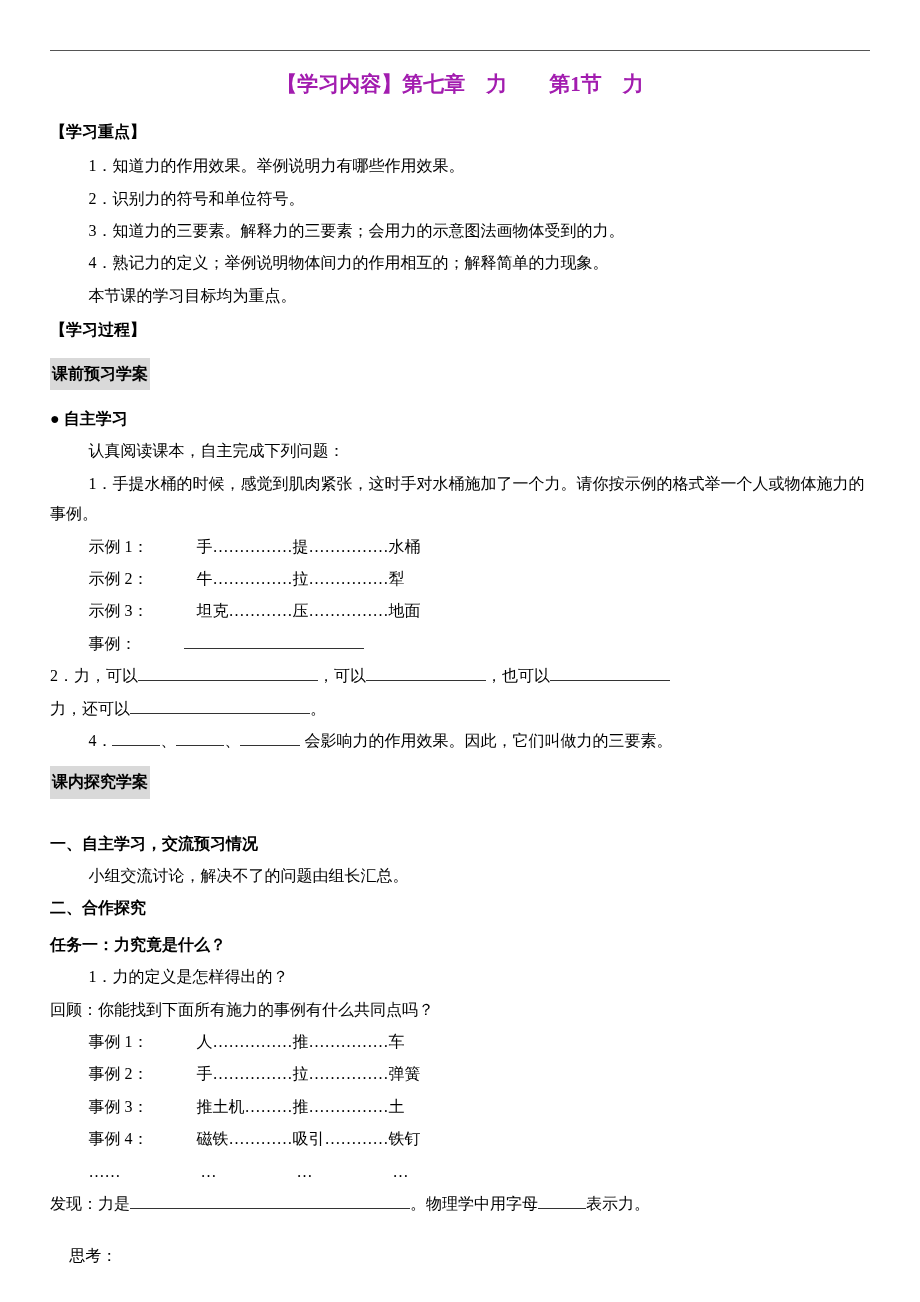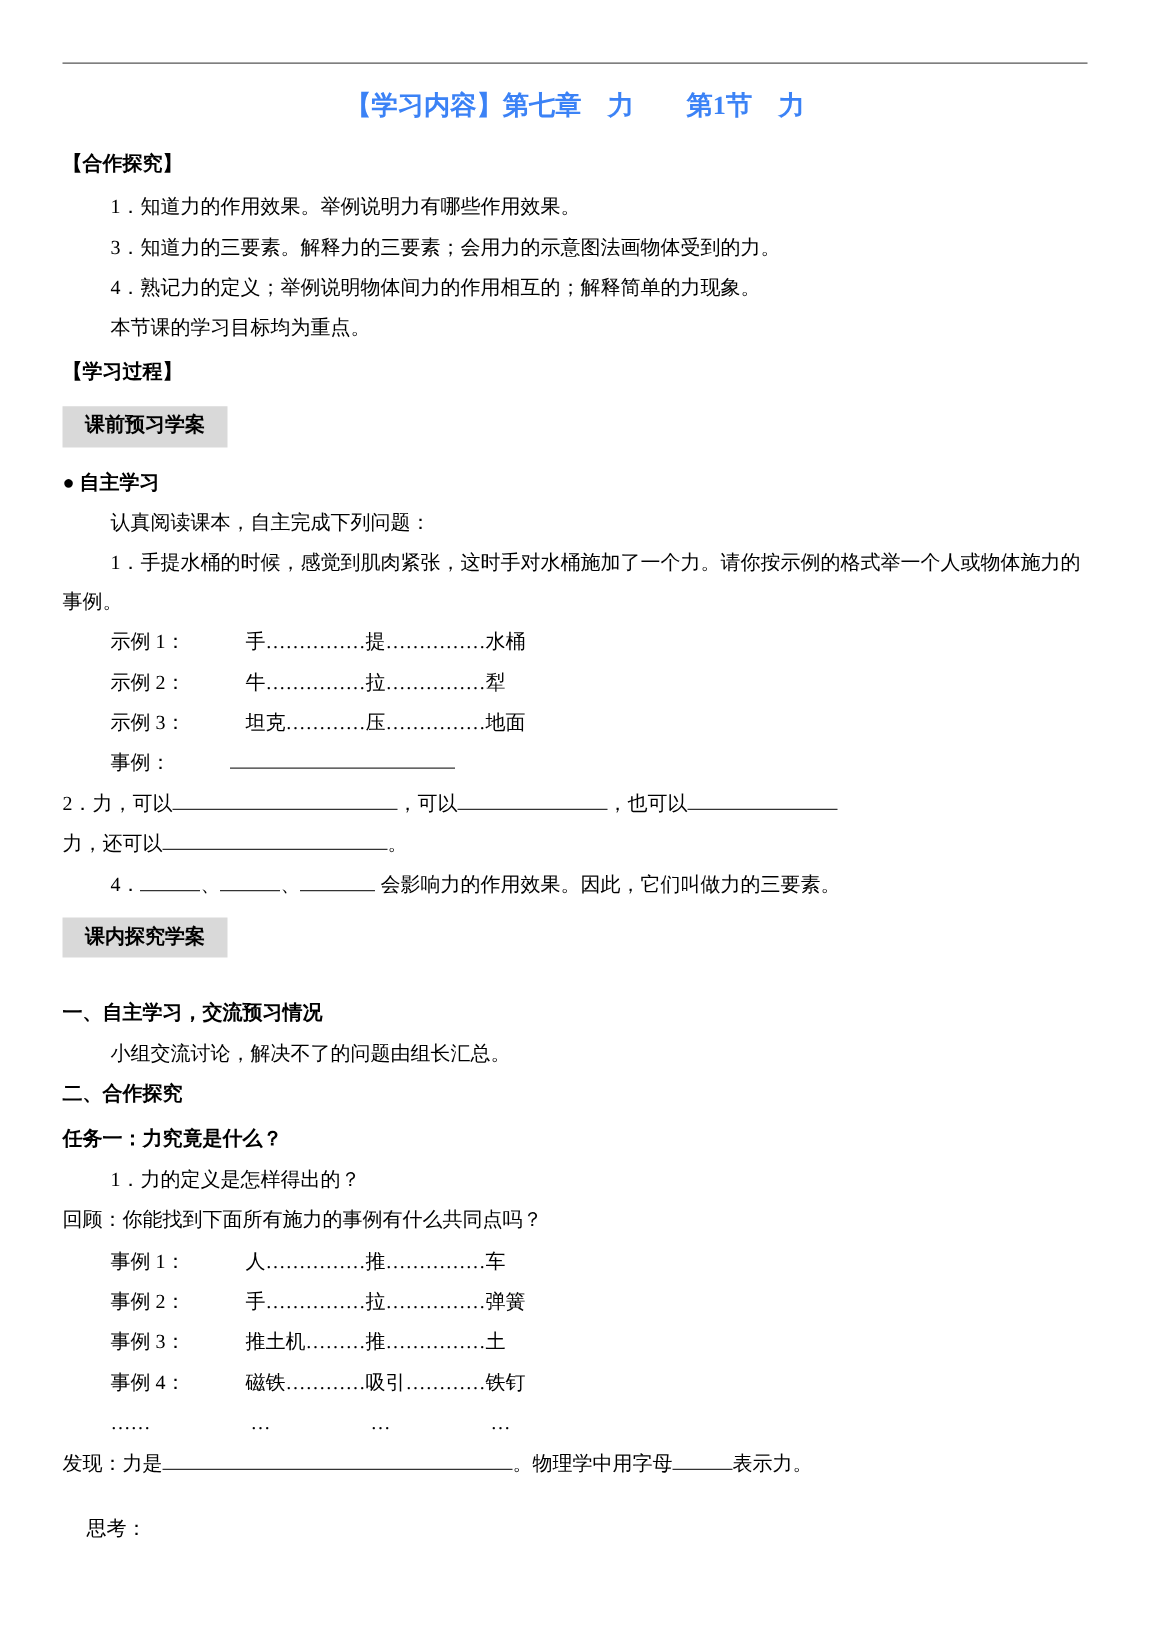--- a/index.html
+++ b/index.html
@@ -19,39 +19,39 @@
     min-height:1200px;
   }
   .hr-top{
     border:none;
     border-top:1px solid #555;
     margin:0 0 14px 0;
   }
   .title{
     text-align:center;
     font-size:21px;
-    color:#3b82f6;
+    color:#a21caf;
     font-weight:bold;
     font-family:"SimHei","黑体","SimSun",serif;
     margin:6px 0 12px 0;
   }
   .sect{
     font-weight:bold;
     margin:4px 0;
   }
   .p{
     margin:2px 0;
   }
   .indent1{ text-indent:2.4em; }
   .indent2{ padding-left:2.4em; }
   .hl{
     display:inline-block;
     background:#d9d9d9;
     font-weight:bold;
-    padding:1px 18px;
+    padding:1px 2px;
     margin:8px 0 4px 0;
   }
   .bold{ font-weight:bold; }
   .blank-mid{
     display:inline-block;
     border-bottom:1px solid #333;
     min-width:180px;
     height:1em;
     vertical-align:baseline;
   }
@@ -86,22 +86,23 @@
 </style>
 </head>
 <body>
 
 <div class="page">
 
   <hr class="hr-top">
 
   <div class="title">【学习内容】第七章　力　　第1节　力</div>
 
-  <div class="sect">【合作探究】</div>
+  <div class="sect">【学习重点】</div>
   <div class="p indent1">1．知道力的作用效果。举例说明力有哪些作用效果。</div>
+  <div class="p indent1">2．识别力的符号和单位符号。</div>
   <div class="p indent1">3．知道力的三要素。解释力的三要素；会用力的示意图法画物体受到的力。</div>
   <div class="p indent1">4．熟记力的定义；举例说明物体间力的作用相互的；解释简单的力现象。</div>
 
   <div class="p indent1">本节课的学习目标均为重点。</div>
 
   <div class="sect">【学习过程】</div>
 
   <div><span class="hl">课前预习学案</span></div>
 
   <div class="bold" style="margin-top:10px;">● 自主学习</div>

